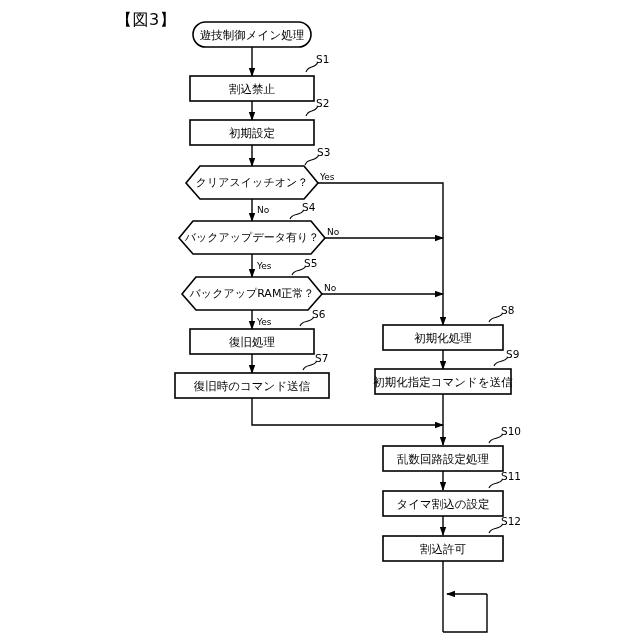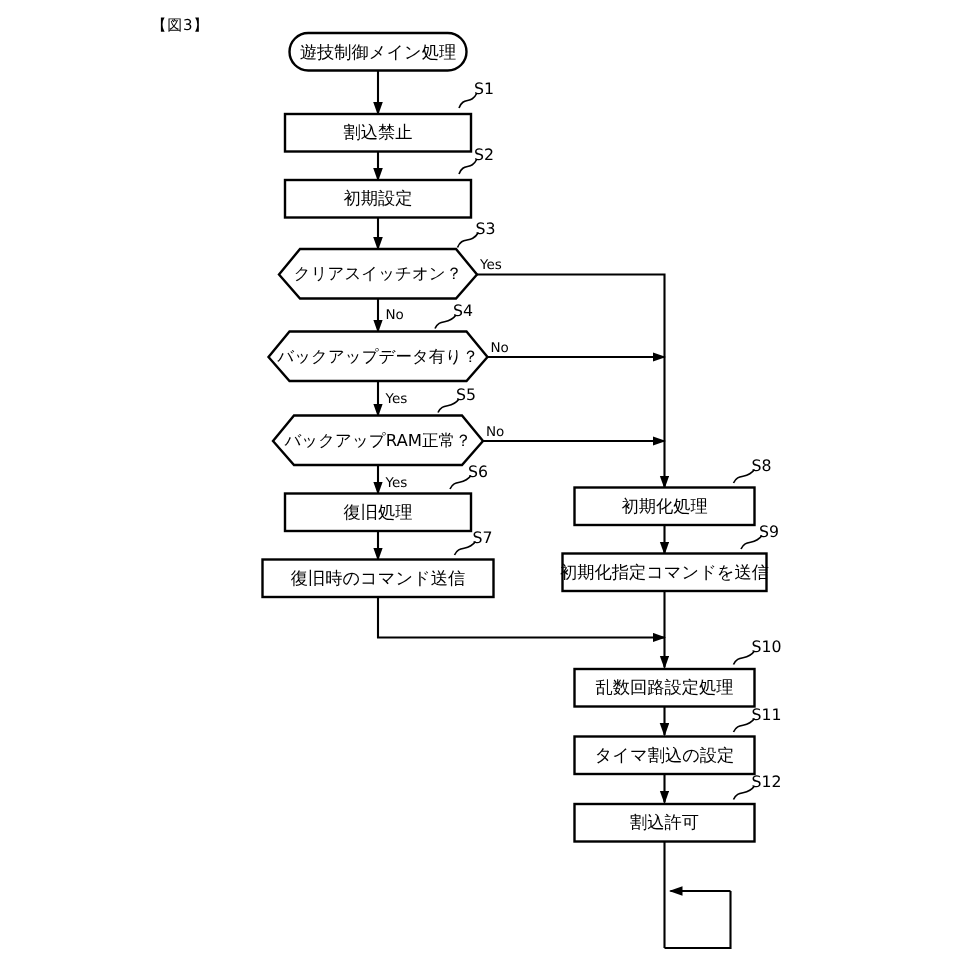--- a/index.html
+++ b/index.html
@@ -15,23 +15,23 @@
     overflow: hidden;
   }
   #page {
     position: relative;
     width: 640px;
     height: 640px;
     background: #ffffff;
   }
   #figure-label {
     position: absolute;
-    left: 101px;
+    left: 116px;
     top: 10px;
-    font-size: 10px;
+    font-size: 16px;
     letter-spacing: 0.5px;
     white-space: nowrap;
   }
   svg#flow {
     position: absolute;
     left: 0;
     top: 0;
     width: 640px;
     height: 640px;
   }

